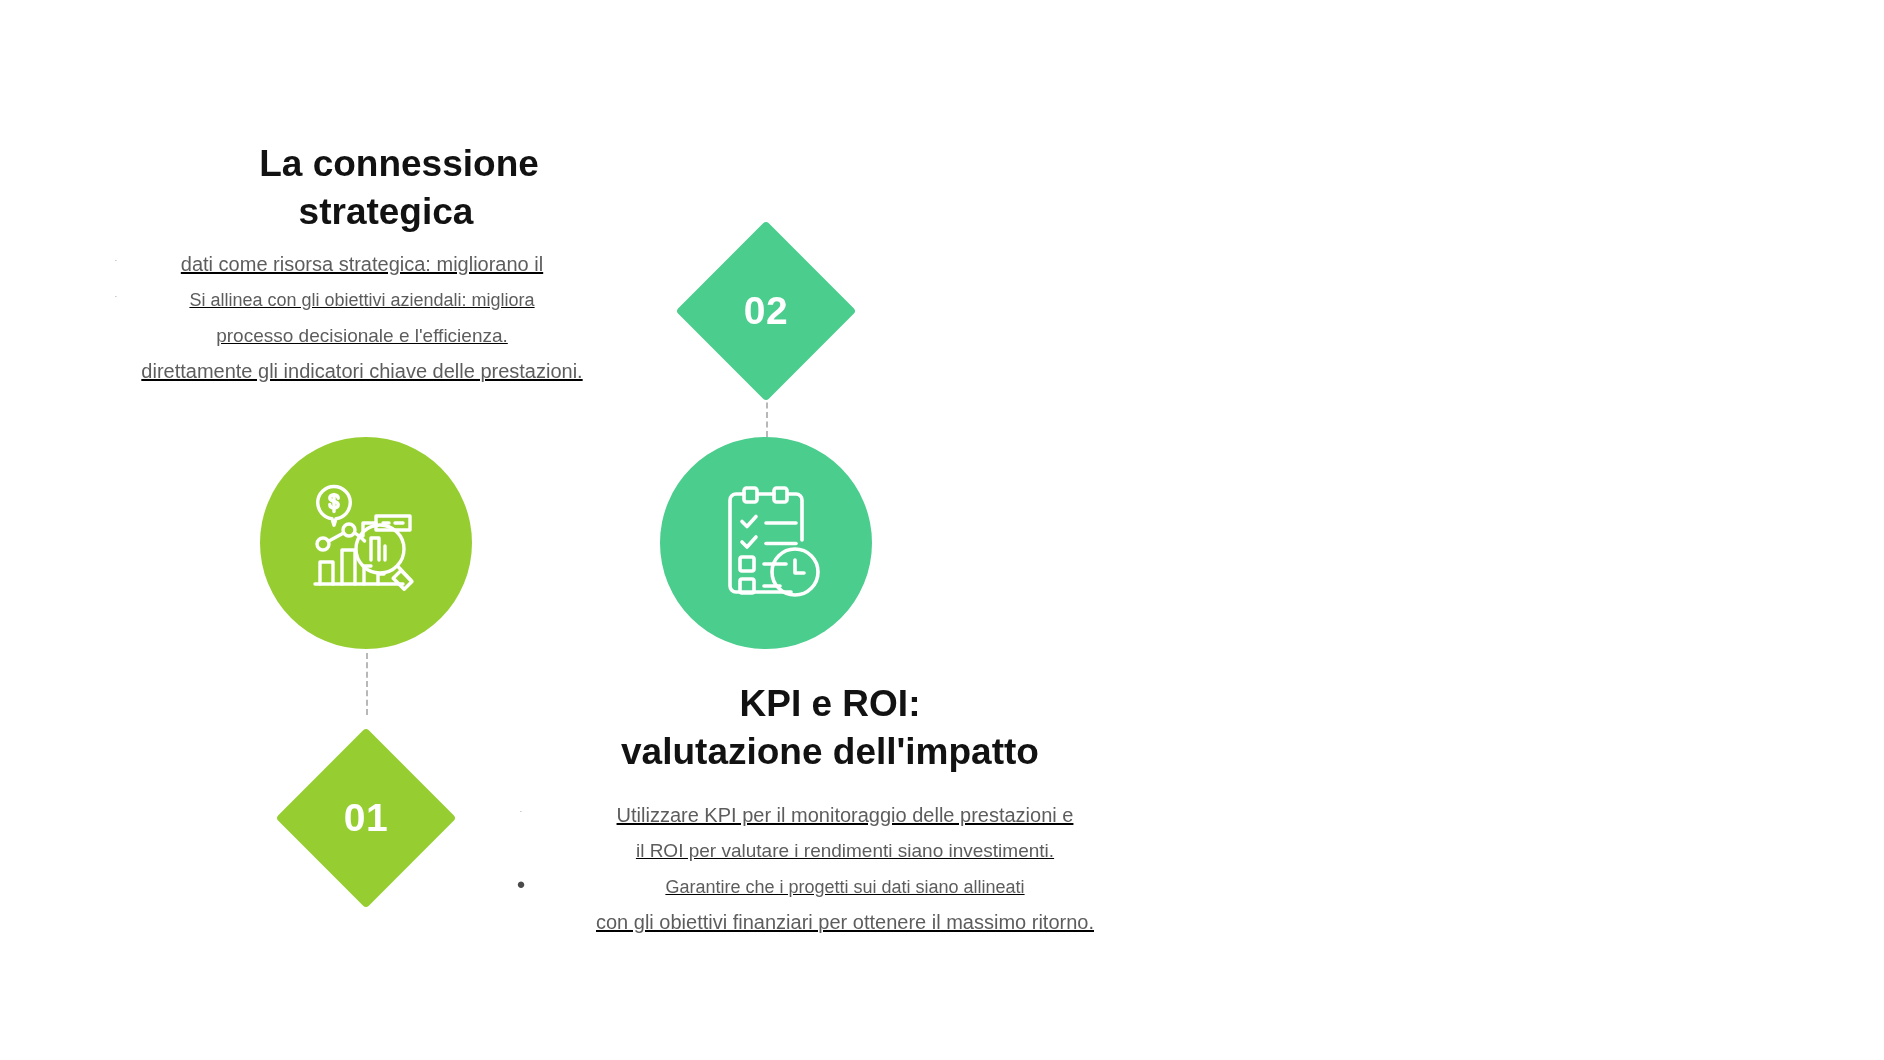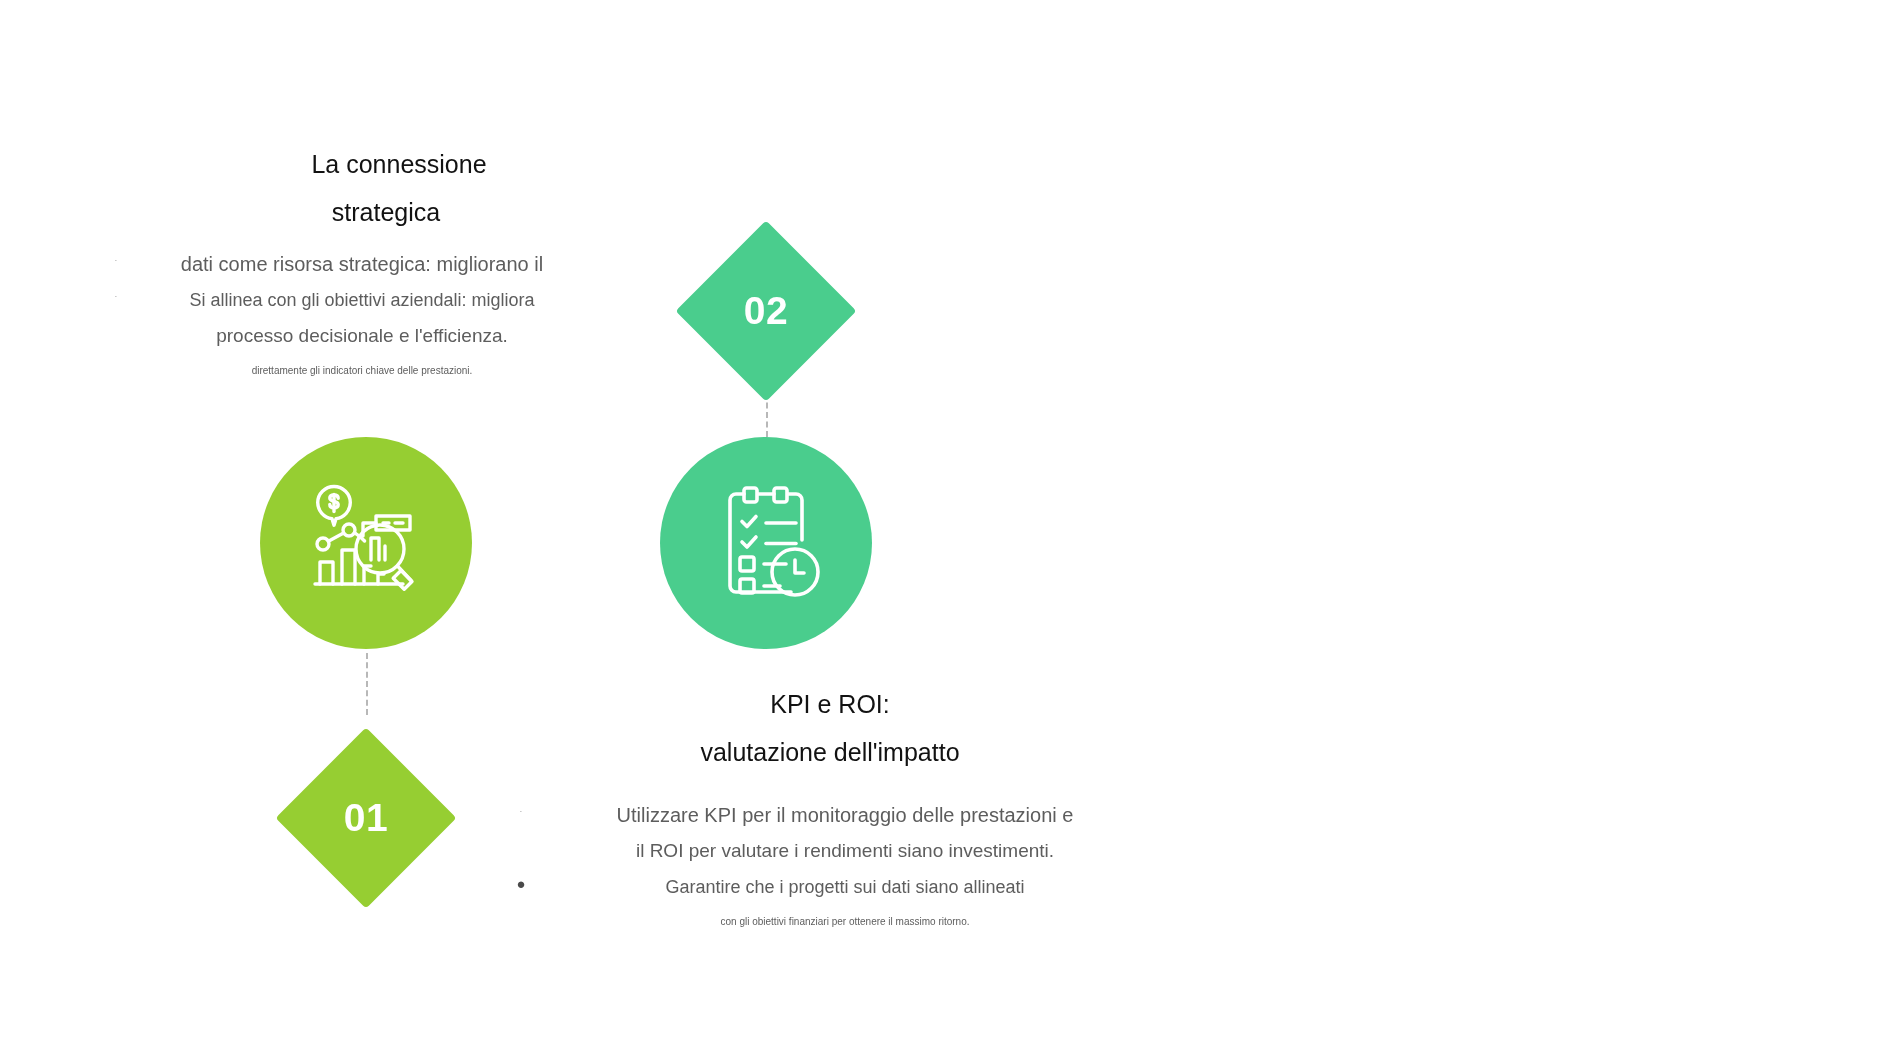--- a/index.html
+++ b/index.html
@@ -65,47 +65,47 @@
     letter-spacing: 0.5px;
   }
   .diamond-02 { left: 702px; top: 247px; }
   .diamond-01 { left: 302px; top: 754px; }
 
   
   .block { position: absolute; }
 
   .block-heading {
     color: #121212;
-    font-size: 25px;
-    font-weight: 400;
+    font-size: 37px;
+    font-weight: 700;
     line-height: 48px;
     text-align: center;
   }
 
-  .bullets { position: relative; }
+  .bullets { position: relative; text-decoration: underline; }
   .bullet-row {
     position: relative;
     text-align: center;
     color: #5d5d5d;
   }
   .bullet-marker {
     position: absolute;
     left: 0;
     top: 0;
     width: 22px;
     text-align: center;
     color: #8a8a8a;
   }
   .bullet-marker.tiny { font-size: 7px; line-height: 30px; }
   .bullet-marker.dot  { font-size: 15px; line-height: 30px; color: #4a4a4a; }
 
   .line-1 { font-size: 20px; line-height: 36px; }
   .line-2 { font-size: 19px; line-height: 36px; }
   .line-3 { font-size: 18px; line-height: 36px; }
-  .line-4 { font-size: 10px; line-height: 34px; }
+  .line-4 { font-size: 20px; line-height: 34px; }
 
   
   .block-left { left: 105px; top: 140px; width: 480px; }
   .block-left .block-heading { width: 100%; padding-left: 108px; }
   .block-left .heading-l2 { padding-left: 82px; }
   .block-left .bullets { margin-top: 10px; }
   .block-left .bullet-row { padding-left: 34px; }
 
   
   .block-right { left: 510px; top: 680px; width: 640px; }

